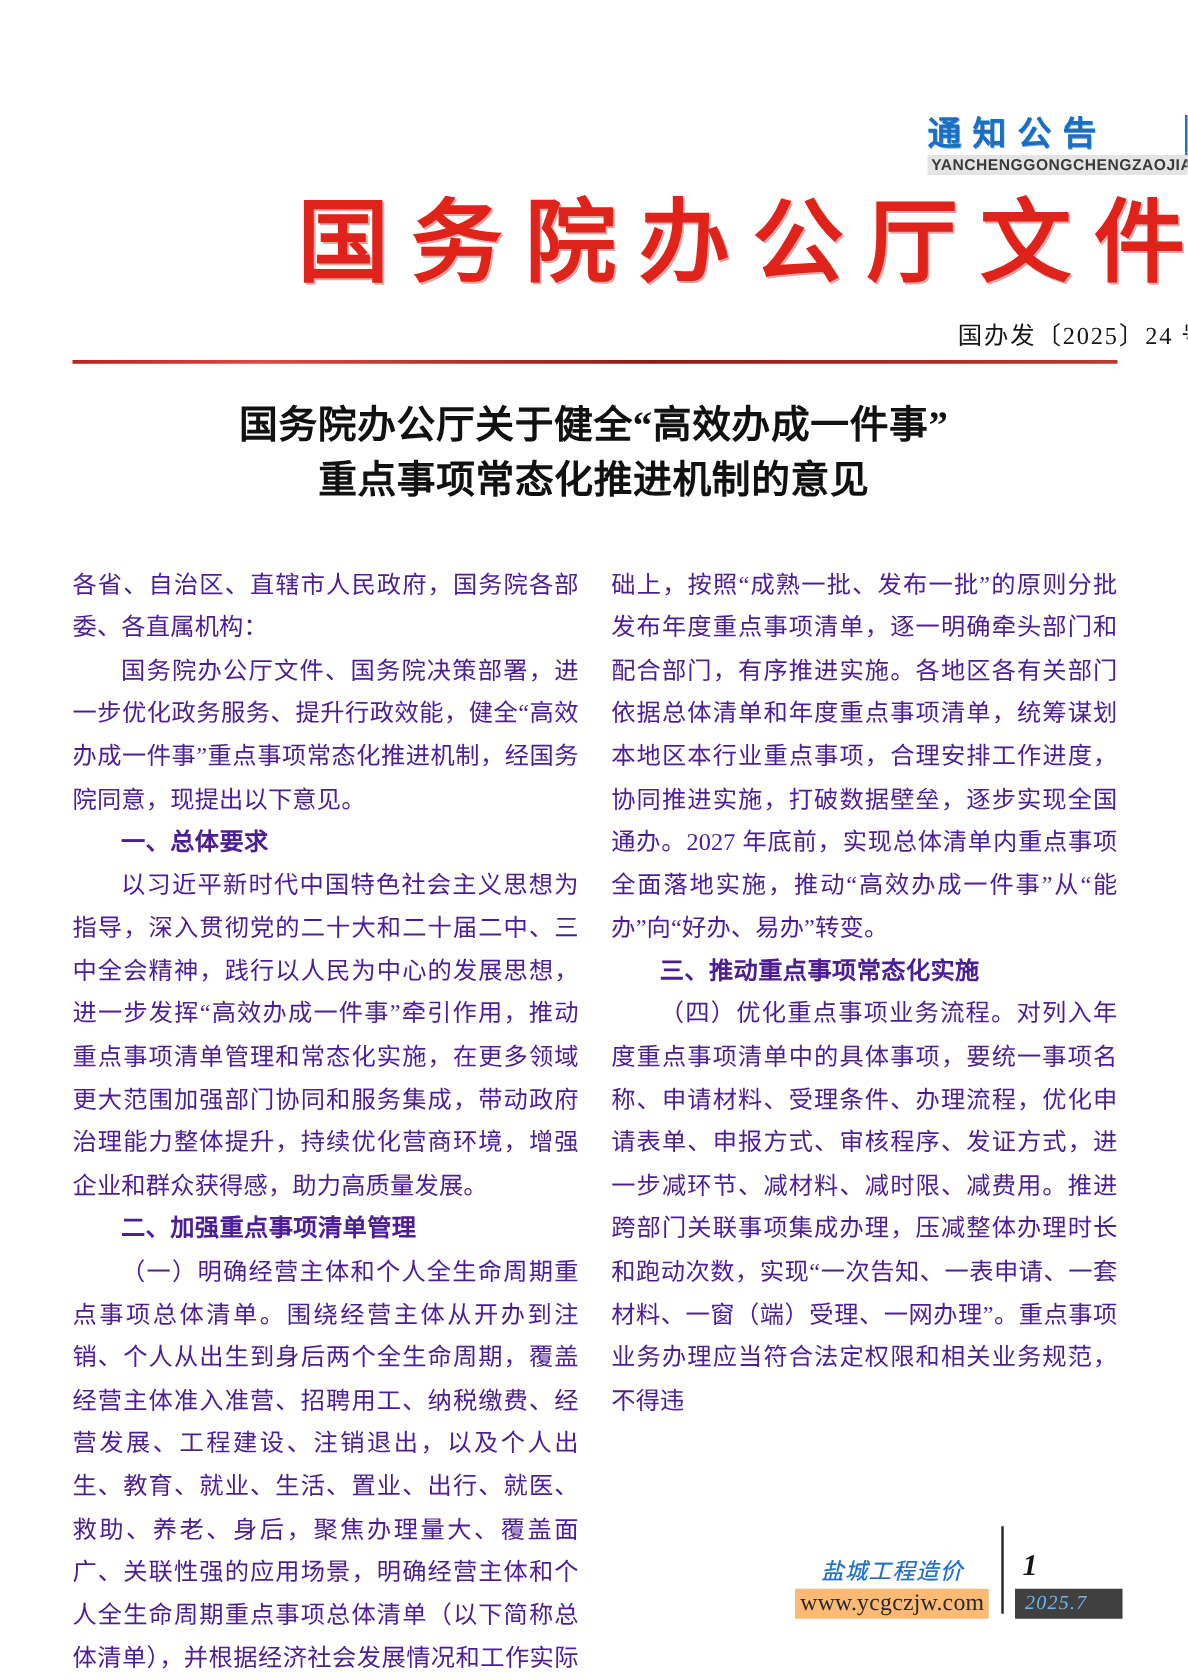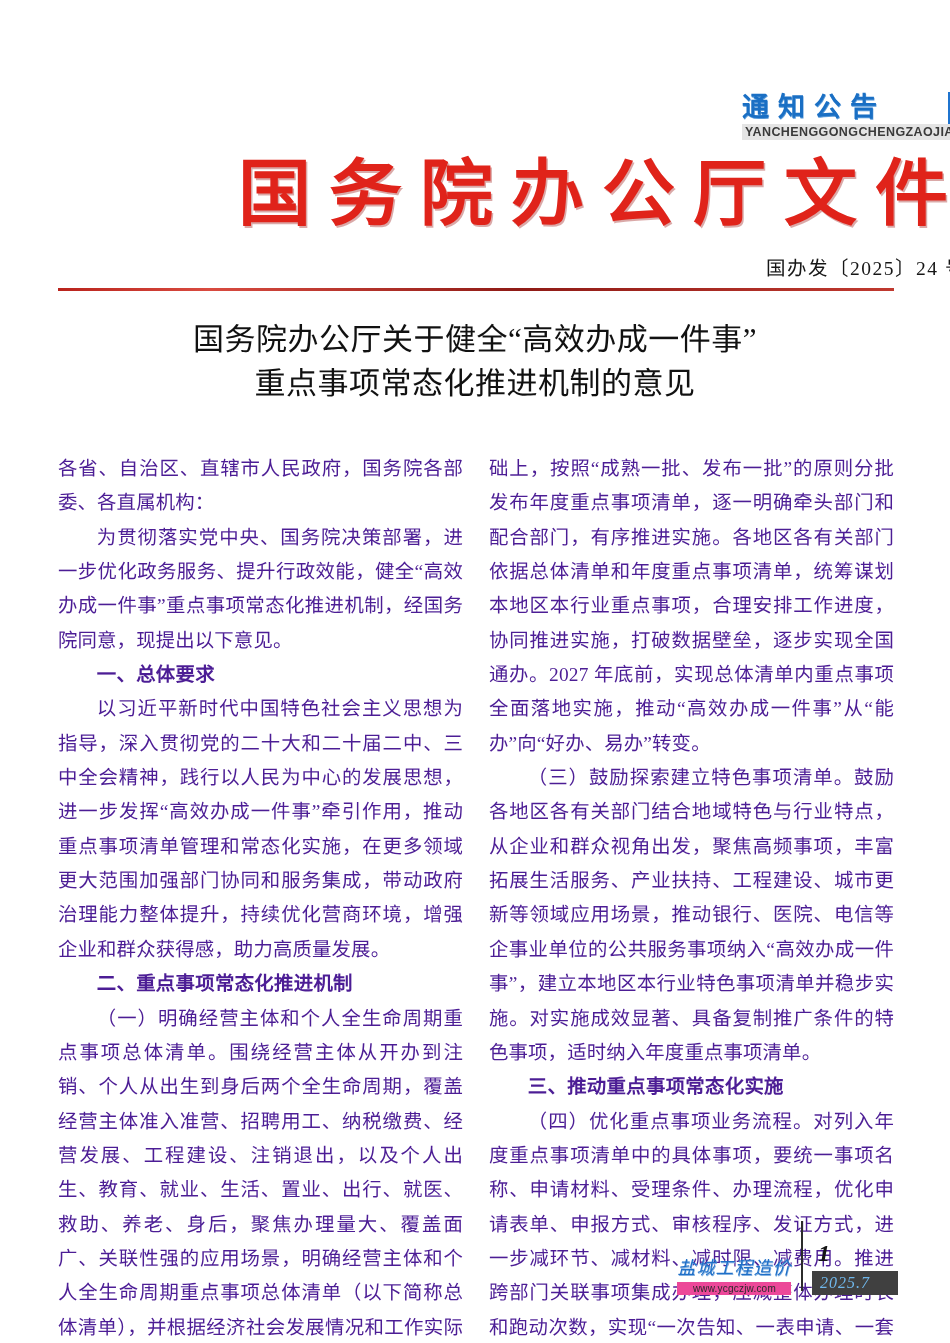--- a/index.html
+++ b/index.html
@@ -113,21 +113,21 @@
   }
 
   
   .doc-title {
     position: absolute;
     top: 318px;
     left: 60px;
     width: 830px;
     text-align: center;
     font-size: 31px;
-    font-weight: normal;
+    font-weight: bold;
     line-height: 1.42;
     letter-spacing: 0.5px;
     color: #111111;
   }
 
   
   .body-cols {
     position: absolute;
     top: 452px;
     left: 58px;
@@ -188,24 +188,24 @@
     font-style: italic;
     font-weight: normal;
     font-size: 18px;
     color: #1f6fc8;
     letter-spacing: 1px;
     line-height: 1.15;
     white-space: nowrap;
     text-shadow: 0.5px 0.5px 0 #83b1e0;
   }
   .footer-url {
-    font-family: Liberation Sans, sans-serif;
-    font-size: 10px;
+    font-family: Liberation Serif, serif;
+    font-size: 19px;
     color: #2a2a2a;
-    background: #ec4899;
+    background: #fdba74;
     padding: 1px 4px;
     letter-spacing: 0.2px;
     white-space: nowrap;
     margin-top: 3px;
   }
   .footer-divider {
     width: 1.6px;
     height: 70px;
     background: #2b2b2b;
     margin: 0 9px 0 0;
@@ -260,31 +260,30 @@
 
 <div class="doc-title">
   <div>国务院办公厅关于健全“高效办成一件事”</div>
   <div>重点事项常态化推进机制的意见</div>
 </div>
 
 <div class="body-cols">
 
   <div class="col">
     <p class="flush">各省、自治区、直辖市人民政府，国务院各部委、各直属机构：</p>
-    <p class="indent">为贯彻落实党中央、国务院决策部署，进一步优化政务服务、提升行政效能，健全“高效办成一件事”重点事项常态化推进机制，经国务院同意，现提出以下意见。</p>
+    <p class="indent">国务院办公厅文件、国务院决策部署，进一步优化政务服务、提升行政效能，健全“高效办成一件事”重点事项常态化推进机制，经国务院同意，现提出以下意见。</p>
     <h3>一、总体要求</h3>
     <p class="indent">以习近平新时代中国特色社会主义思想为指导，深入贯彻党的二十大和二十届二中、三中全会精神，践行以人民为中心的发展思想，进一步发挥“高效办成一件事”牵引作用，推动重点事项清单管理和常态化实施，在更多领域更大范围加强部门协同和服务集成，带动政府治理能力整体提升，持续优化营商环境，增强企业和群众获得感，助力高质量发展。</p>
-    <h3>二、重点事项常态化推进机制</h3>
+    <h3>二、加强重点事项清单管理</h3>
     <p class="indent">（一）明确经营主体和个人全生命周期重点事项总体清单。围绕经营主体从开办到注销、个人从出生到身后两个全生命周期，覆盖经营主体准入准营、招聘用工、纳税缴费、经营发展、工程建设、注销退出，以及个人出生、教育、就业、生活、置业、出行、就医、救助、养老、身后，聚焦办理量大、覆盖面广、关联性强的应用场景，明确经营主体和个人全生命周期重点事项总体清单（以下简称总体清单），并根据经济社会发展情况和工作实际动态更新。</p>
 
   </div>
 
   <div class="col">
     <p class="flush">础上，按照“成熟一批、发布一批”的原则分批发布年度重点事项清单，逐一明确牵头部门和配合部门，有序推进实施。各地区各有关部门依据总体清单和年度重点事项清单，统筹谋划本地区本行业重点事项，合理安排工作进度，协同推进实施，打破数据壁垒，逐步实现全国通办。2027 年底前，实现总体清单内重点事项全面落地实施，推动“高效办成一件事”从“能办”向“好办、易办”转变。</p>
-    <p class="indent">（三）鼓励探索建立特色事项清单。鼓励各地区各有关部门结合地域特色与行业特点，从企业和群众视角出发，聚焦高频事项，丰富拓展生活服务、产业扶持、工程建设、城市更新等领域应用场景，推动银行、医院、电信等企事业单位的公共服务事项纳入“高效办成一件事”，建立本地区本行业特色事项清单并稳步实施。对实施成效显著、具备复制推广条件的特色事项，适时纳入年度重点事项清单。</p>
     <h3>三、推动重点事项常态化实施</h3>
     <p class="indent">（四）优化重点事项业务流程。对列入年度重点事项清单中的具体事项，要统一事项名称、申请材料、受理条件、办理流程，优化申请表单、申报方式、审核程序、发证方式，进一步减环节、减材料、减时限、减费用。推进跨部门关联事项集成办理，压减整体办理时长和跑动次数，实现“一次告知、一表申请、一套材料、一窗（端）受理、一网办理”。重点事项业务办理应当符合法定权限和相关业务规范，不得违</p>
   </div>
 
 </div>
 
 <div class="footer">
   <div class="footer-inner">
     <div class="footer-left">
       <div class="footer-logo">盐城工程造价</div>

